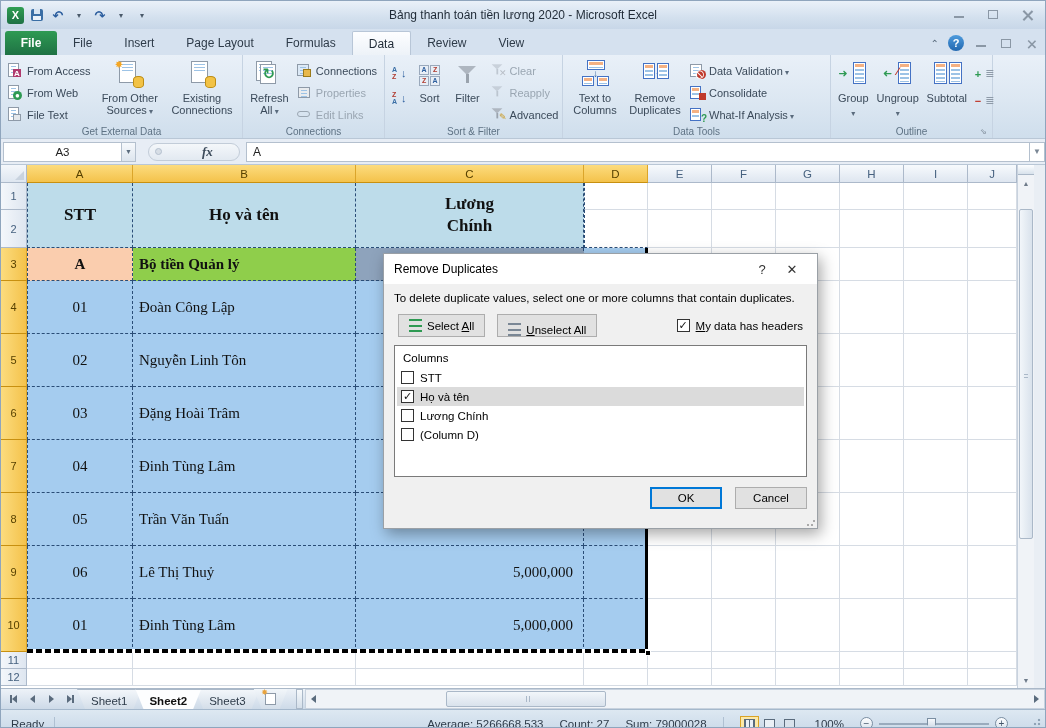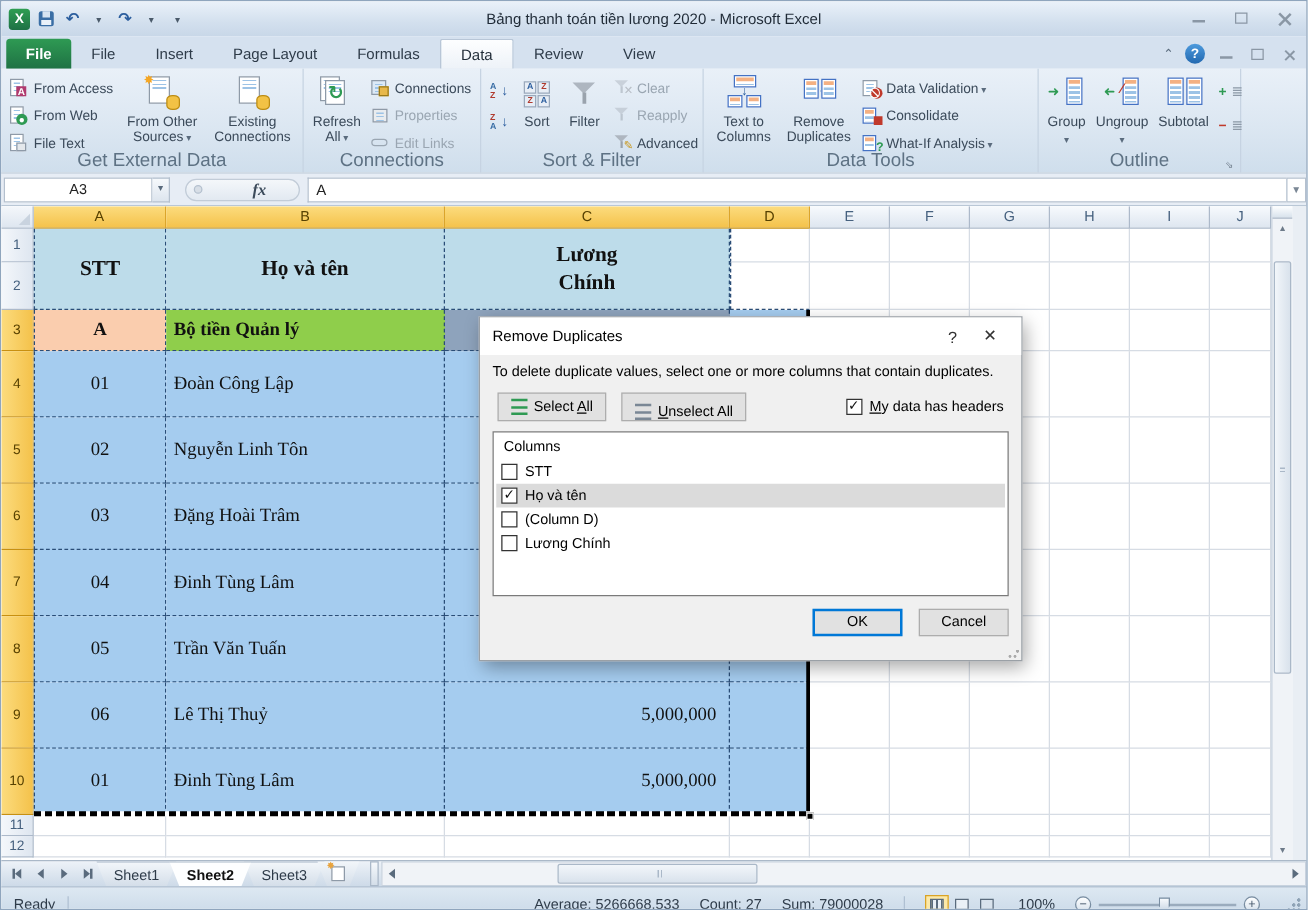--- a/index.html
+++ b/index.html
@@ -39,21 +39,21 @@
     border-radius:2px 2px 0 0;color:#1F2A36;}
   .tr-right{position:absolute;right:6px;top:5px;display:flex;gap:9px;align-items:center;color:#6E7B8A;}
   .help-ic{width:16px;height:16px;border-radius:50%;background:linear-gradient(#4E9BDD,#2268B0);color:#fff;
     font-weight:bold;display:flex;align-items:center;justify-content:center;font-size:11px;}
   .mini{font-size:10px;color:#5A6B7D;}
   
   .ribbon{position:absolute;left:0;top:54px;width:100%;height:84px;
     background:linear-gradient(#E9F0F8,#DCE7F2 55%,#CFDEEC);border-bottom:1px solid #B9C7D6;display:flex;}
   .rgroup{position:relative;height:100%;border-right:1px solid #C6D3E2;padding:3px 4px 14px 4px;
     display:flex;align-items:flex-start;gap:2px;}
-  .glabel{position:absolute;left:0;right:0;bottom:1px;text-align:center;font-size:15px;color:#5E7284;}
+  .glabel{position:absolute;left:0;right:0;bottom:1px;text-align:center;font-size:10px;color:#5E7284;}
   .launcher{position:absolute;right:2px;bottom:1px;width:10px;height:10px;color:#7A8795;font-size:8px;line-height:10px;}
   .sstack{display:flex;flex-direction:column;justify-content:flex-start;gap:3px;padding-top:3px;}
   .sbtn{display:flex;align-items:center;gap:4px;height:19px;padding:0 3px;border-radius:2px;white-space:nowrap;color:#3B4A5A;}
   .sbtn.gray{color:#9AA6B2;}
   .bbtn{display:flex;flex-direction:column;align-items:center;justify-content:flex-start;
     padding:2px 3px;border-radius:2px;color:#3B4A5A;}
   .bbtn .lbl{text-align:center;line-height:12px;margin-top:2px;}
   .dd::after{content:" ▾";font-size:8px;color:#5A6B7D;}
   
   .icL{position:relative;width:30px;height:30px;flex:0 0 auto;}
@@ -741,25 +741,25 @@
           <div class="lrow">
             <div class="cb"></div>
             <span>STT</span>
           </div>
           <div class="lrow hl">
             <div class="cb">✓</div>
             <span>Họ và tên</span>
           </div>
           <div class="lrow">
             <div class="cb"></div>
-            <span>(Column D)</span>
+            <span>Lương Chính</span>
           </div>
           <div class="lrow">
             <div class="cb"></div>
-            <span>Lương Chính</span>
+            <span>(Column D)</span>
           </div>
         </div>
     </div>
     <div class="okrow">
       <div class="okbtn def">OK</div>
       <div class="okbtn std">Cancel</div>
     </div>
     <div class="dgrip"></div>
   </div>
 

